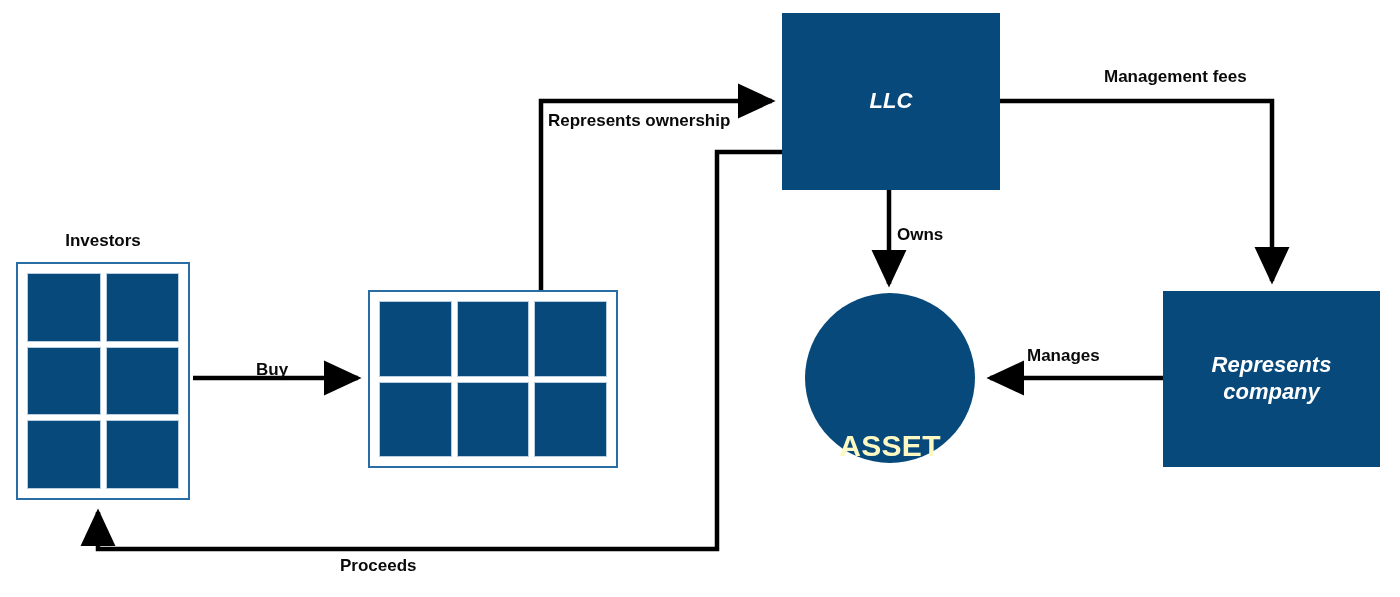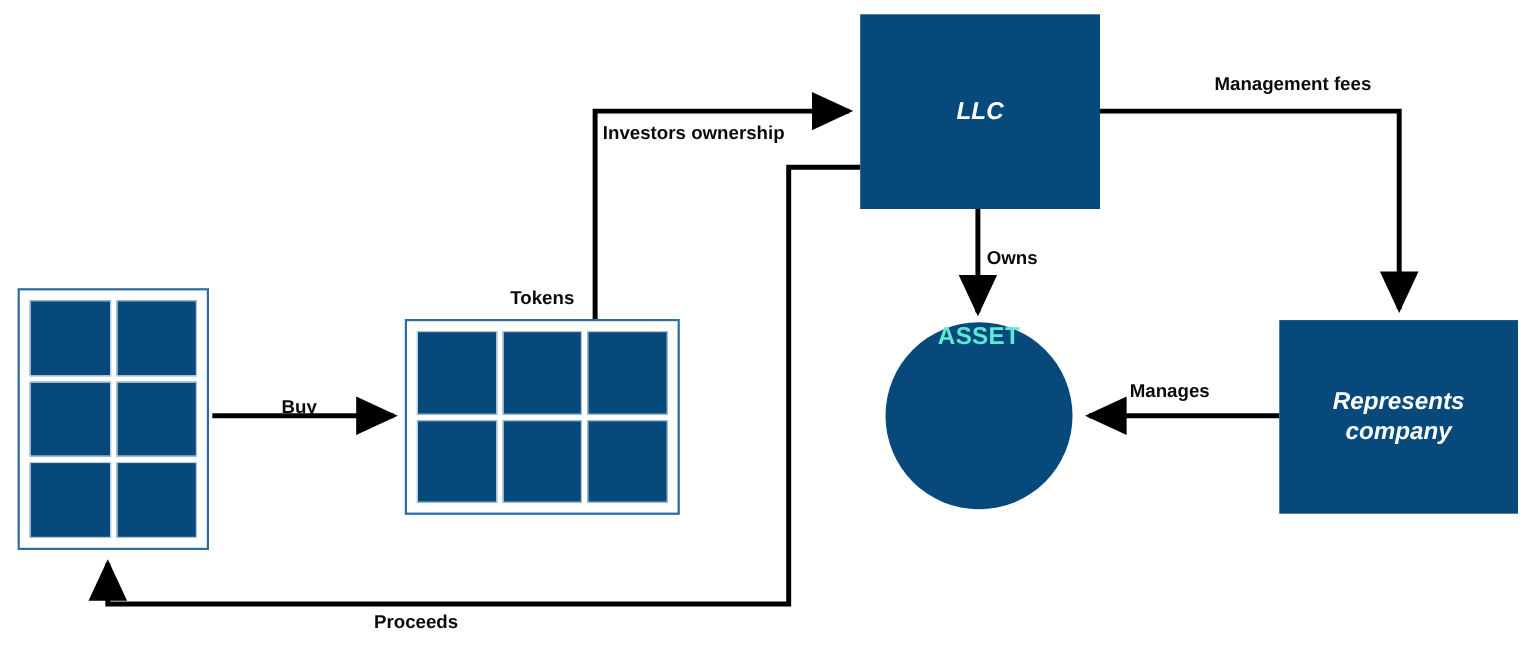--- a/index.html
+++ b/index.html
@@ -111,25 +111,25 @@
 
   
   #asset-node {
     position: absolute;
     left: 805px;
     top: 293px;
     width: 170px;
     height: 170px;
     border-radius: 50%;
     background: #07497b;
-    color: #5eead4;
+    color: #fef9c3;
     display: flex;
-    align-items: flex-start;
+    align-items: flex-end;
     justify-content: center;
-    font-size: 22px;
+    font-size: 30px;
     font-weight: bold;
     letter-spacing: 0.3px;
   }
 
   
   .edge-label {
     position: absolute;
     font-size: 17px;
     font-weight: bold;
     color: #0a0a0a;
@@ -161,30 +161,30 @@
 
     <path d="M 1000 101 L 1272 101 L 1272 281" fill="none" stroke="#000000" stroke-width="4.5" stroke-linejoin="miter" marker-end="url(#arrowhead)"></path>
 
     <path d="M 889 190 L 889 284" fill="none" stroke="#000000" stroke-width="4.5" marker-end="url(#arrowhead)"></path>
 
     <path d="M 1163 378 L 990 378" fill="none" stroke="#000000" stroke-width="4.5" marker-end="url(#arrowhead)"></path>
 
     <path d="M 782 152 L 717 152 L 717 549 L 98 549 L 98 512" fill="none" stroke="#000000" stroke-width="4.5" stroke-linejoin="miter" marker-end="url(#arrowhead)"></path>
   </svg>
 
+  <div class="node-caption" id="investors-caption">Investors</div>
   <div class="grid-node" id="investors-node">
     <div class="grid-cell"></div>
     <div class="grid-cell"></div>
     <div class="grid-cell"></div>
     <div class="grid-cell"></div>
     <div class="grid-cell"></div>
     <div class="grid-cell"></div>
   </div>
 
-  <div class="node-caption" id="tokens-caption">Tokens</div>
   <div class="grid-node" id="tokens-node">
     <div class="grid-cell"></div>
     <div class="grid-cell"></div>
     <div class="grid-cell"></div>
     <div class="grid-cell"></div>
     <div class="grid-cell"></div>
     <div class="grid-cell"></div>
   </div>
 
   <div class="solid-node" id="llc-node">
@@ -196,19 +196,19 @@
   </div>
 
   <div class="solid-node" id="management-company-node">
     <span>
       <span>Represents</span><br>
       <span>company</span>
     </span>
   </div>
 
   <div class="edge-label" id="label-buy">Buy</div>
-  <div class="edge-label" id="label-represents">Investors ownership</div>
+  <div class="edge-label" id="label-represents">Represents ownership</div>
   <div class="edge-label" id="label-management-fees">Management fees</div>
   <div class="edge-label" id="label-owns">Owns</div>
   <div class="edge-label" id="label-manages">Manages</div>
   <div class="edge-label" id="label-proceeds">Proceeds</div>
 
 </div>
 
 </body></html>

